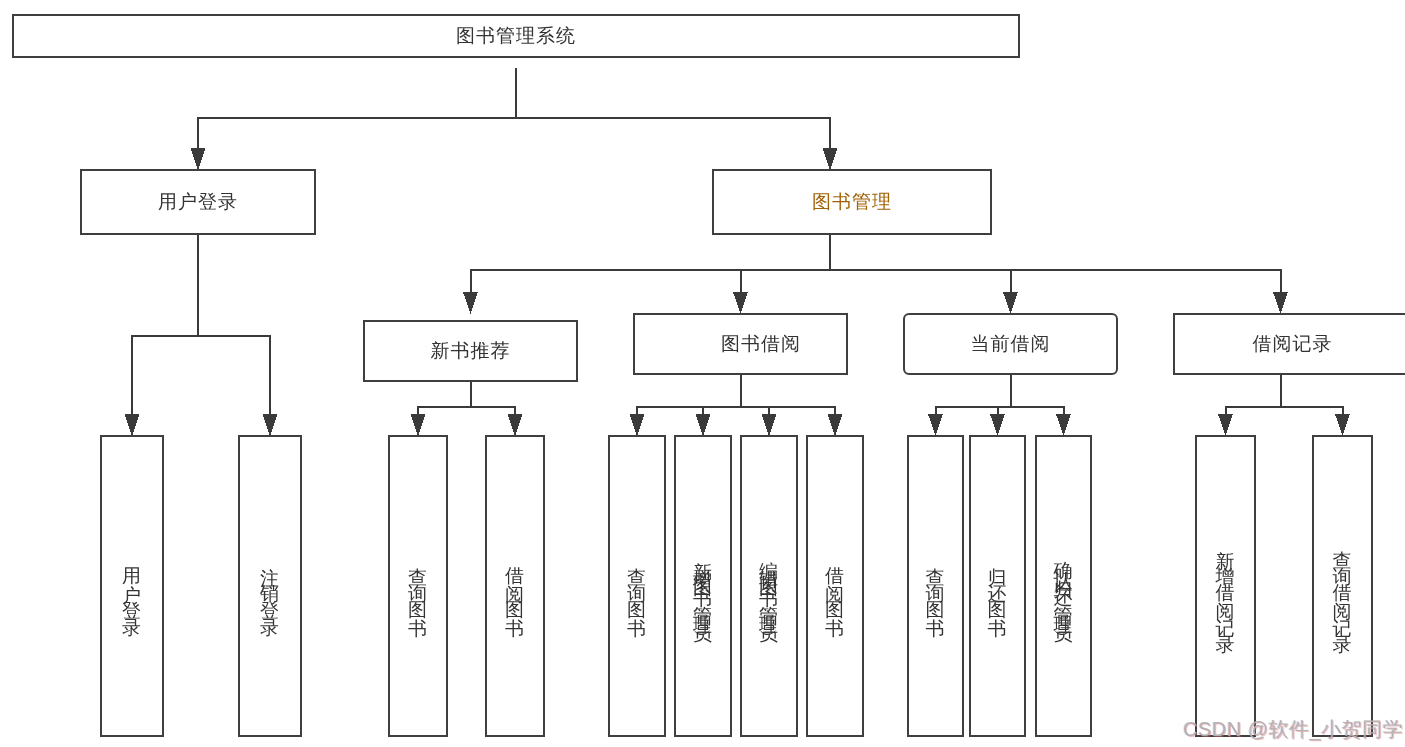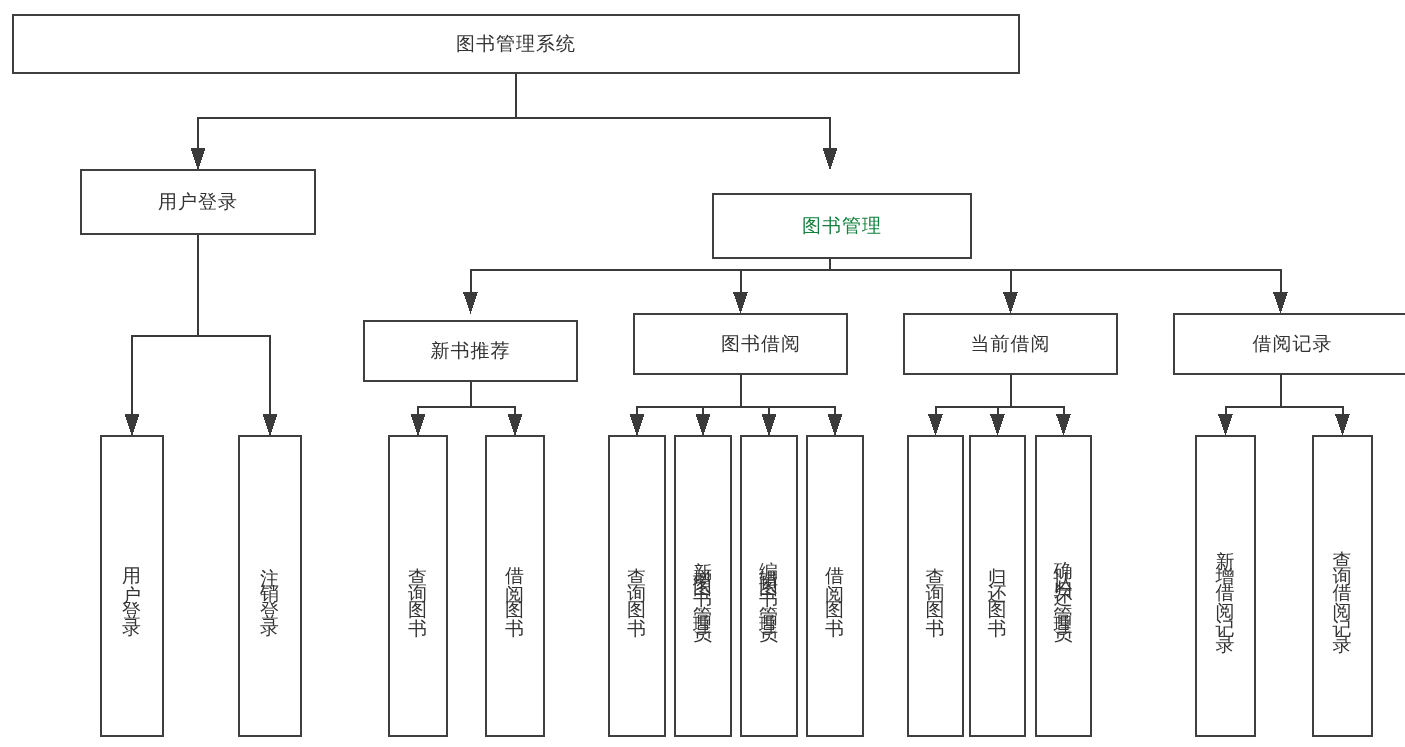--- a/index.html
+++ b/index.html
@@ -104,36 +104,36 @@
       <line x1="1063.5" y1="406" x2="1063.5" y2="417" stroke="#3a3a3a" stroke-width="2"></line>
       <polygon points="1056,414 1071,414 1063.5,436" fill="#3a3a3a"></polygon>
       <line x1="1280.5" y1="375" x2="1280.5" y2="407" stroke="#3a3a3a" stroke-width="2"></line>
       <line x1="1224.5" y1="407" x2="1343.5" y2="407" stroke="#3a3a3a" stroke-width="2"></line>
       <line x1="1225.5" y1="406" x2="1225.5" y2="417" stroke="#3a3a3a" stroke-width="2"></line>
       <polygon points="1218,414 1233,414 1225.5,436" fill="#3a3a3a"></polygon>
       <line x1="1342.5" y1="406" x2="1342.5" y2="417" stroke="#3a3a3a" stroke-width="2"></line>
       <polygon points="1335,414 1350,414 1342.5,436" fill="#3a3a3a"></polygon>
     </svg>
   <div id="nodes">
-      <div class="node h-node" style="left: 12px; top: 14px; width: 1008px; height: 60px; border-color: rgb(63, 63, 63); color: rgb(51, 51, 51);">
+      <div class="node h-node" style="left: 12px; top: 14px; width: 1008px; height: 44px; border-color: rgb(63, 63, 63); color: rgb(51, 51, 51);">
         <span>图书管理系统</span>
       </div>
       <div class="node h-node" style="left: 80px; top: 169px; width: 236px; height: 66px; border-color: rgb(63, 63, 63); color: rgb(51, 51, 51);">
         <span>用户登录</span>
       </div>
-      <div class="node h-node" style="left: 712px; top: 169px; width: 260px; height: 66px; border-color: rgb(63, 63, 63); color: #15803d; margin-top: 24px;">
+      <div class="node h-node" style="left: 712px; top: 169px; width: 280px; height: 66px; border-color: rgb(63, 63, 63); color: #a16207;">
         <span>图书管理</span>
       </div>
       <div class="node h-node" style="left: 363px; top: 313px; width: 215px; height: 62px; border-color: rgb(63, 63, 63); color: rgb(51, 51, 51); margin-top: 7px;">
         <span>新书推荐</span>
       </div>
       <div class="node h-node" style="left: 633px; top: 313px; width: 215px; height: 62px; border-color: rgb(63, 63, 63); color: rgb(51, 51, 51); padding-left: 41px;">
         <span>图书借阅</span>
       </div>
-      <div class="node h-node" style="left: 903px; top: 313px; width: 215px; height: 62px; border-color: rgb(63, 63, 63); color: rgb(51, 51, 51);">
+      <div class="node h-node" style="left: 903px; top: 313px; width: 215px; height: 62px; border-color: rgb(63, 63, 63); color: rgb(51, 51, 51); border-radius: 6px;">
         <span>当前借阅</span>
       </div>
       <div class="node h-node" style="left: 1173px; top: 313px; width: 239px; height: 62px; border-color: rgb(63, 63, 63); color: rgb(51, 51, 51);">
         <span>借阅记录</span>
       </div>
       <div class="node v-node" style="left: 100px; top: 435px; width: 64px; height: 302px; border-color: rgb(63, 63, 63); color: rgb(51, 51, 51); letter-spacing: 17px;">
         <span>用户登录</span>
       </div>
       <div class="node v-node" style="left: 238px; top: 435px; width: 64px; height: 302px; border-color: rgb(63, 63, 63); color: rgb(51, 51, 51); letter-spacing: 17px;">
         <span>注销登录</span>
@@ -165,13 +165,14 @@
       <div class="node v-node" style="left: 1035px; top: 435px; width: 57px; height: 302px; border-color: rgb(63, 63, 63); color: rgb(51, 51, 51); letter-spacing: 9px;">
         <span>确认归还（管理员）</span>
       </div>
       <div class="node v-node" style="left: 1195px; top: 435px; width: 61px; height: 302px; border-color: rgb(63, 63, 63); color: rgb(51, 51, 51); letter-spacing: 17px;">
         <span>新增借阅记录</span>
       </div>
       <div class="node v-node" style="left: 1312px; top: 435px; width: 61px; height: 302px; border-color: rgb(63, 63, 63); color: rgb(51, 51, 51); letter-spacing: 17px;">
         <span>查询借阅记录</span>
       </div>
     </div>
+  <div class="watermark" style="left: 1183px; top: 716px; color: rgb(179, 177, 177);">CSDN @软件_小贺同学</div>
 </div>
 
 </body></html>

